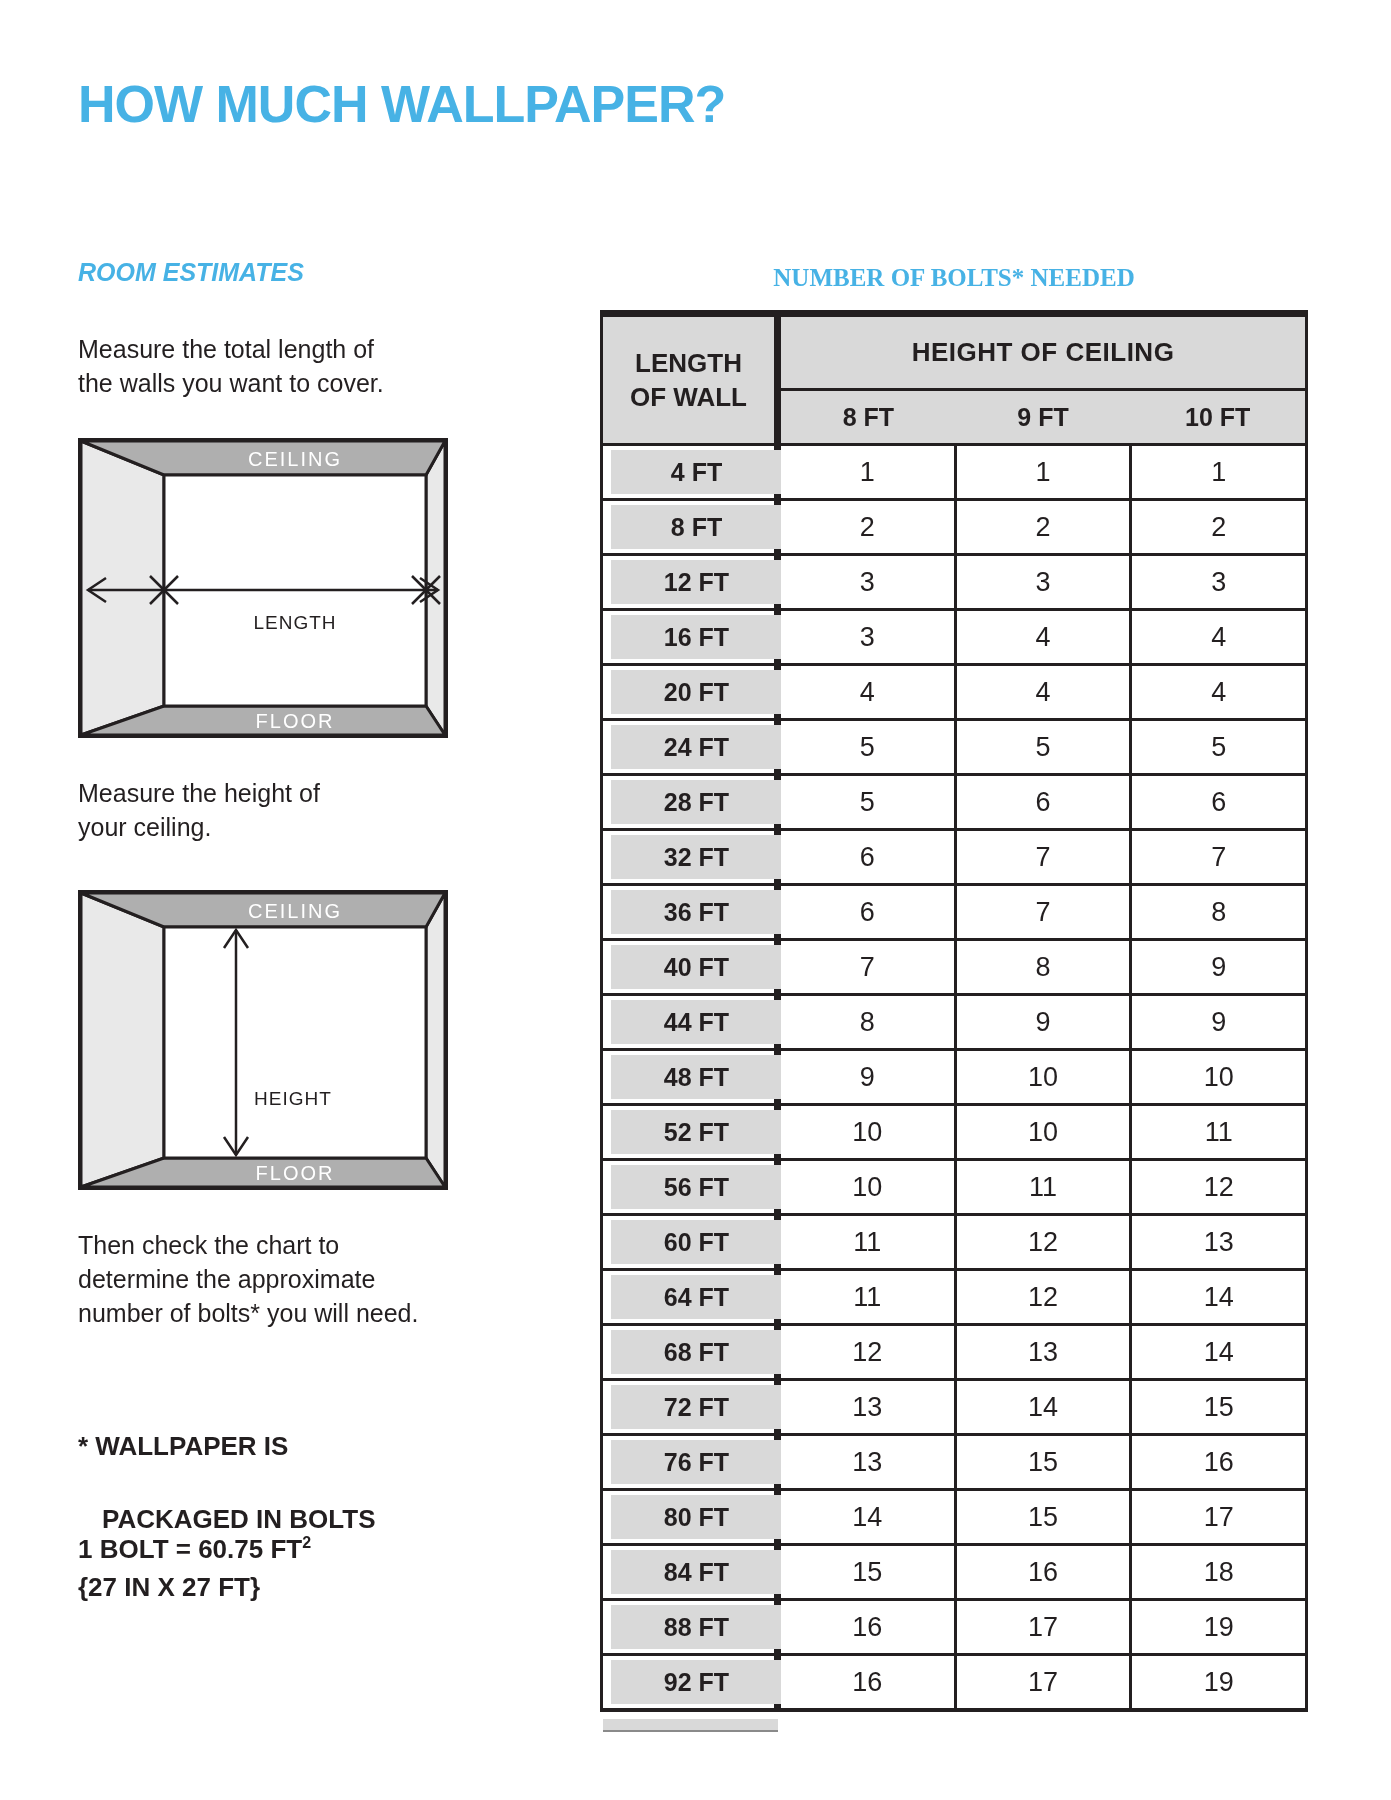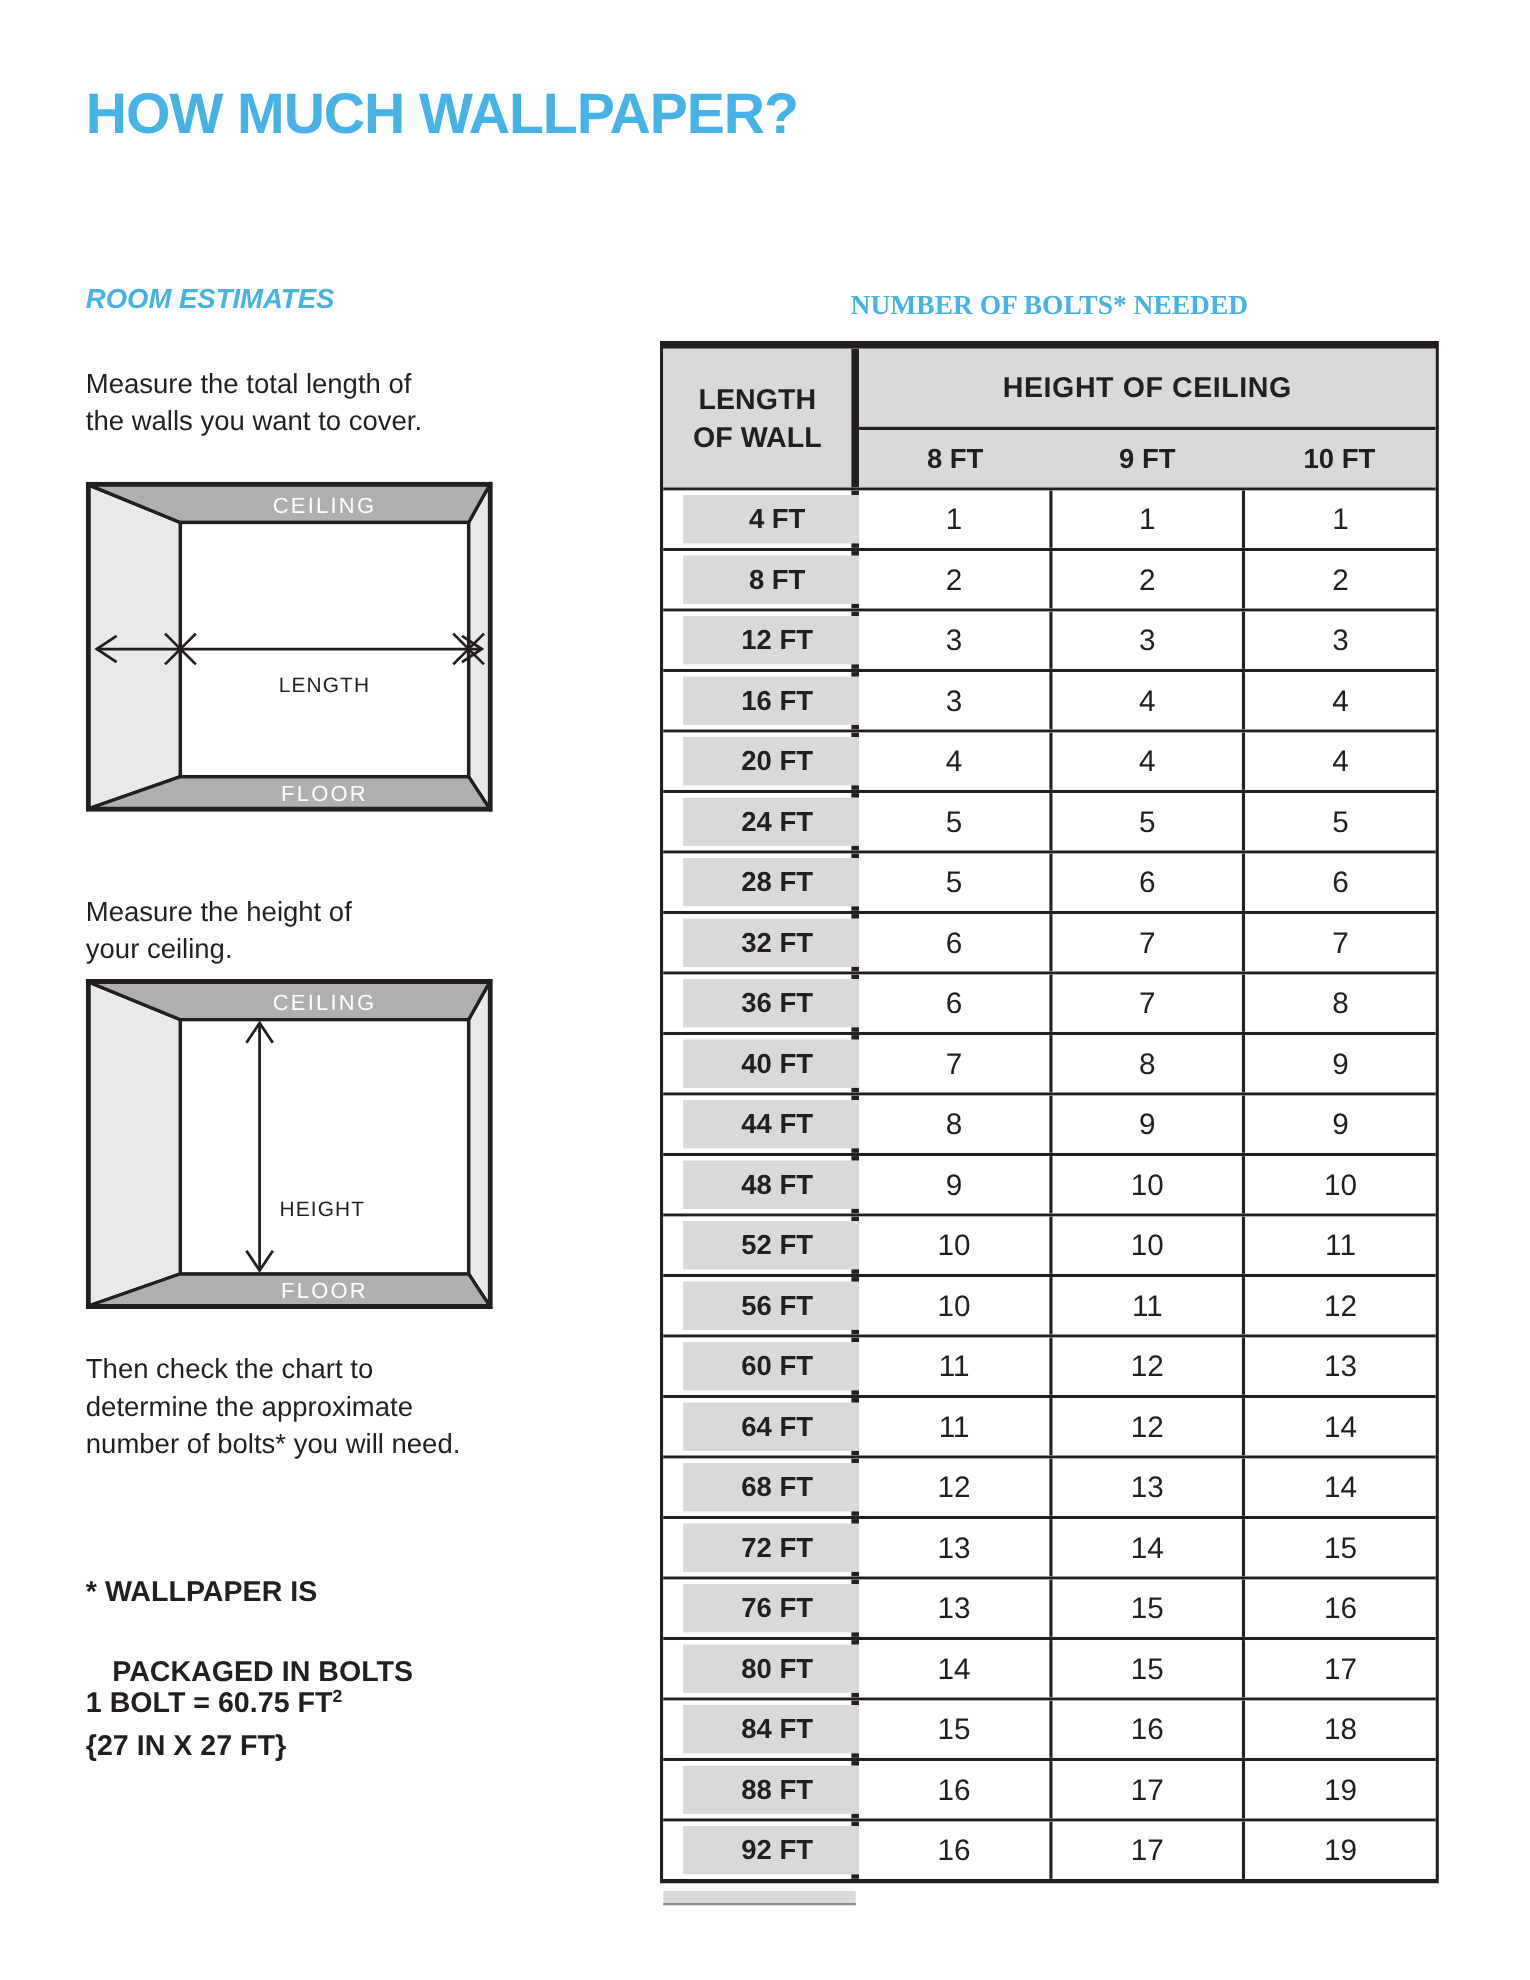--- a/index.html
+++ b/index.html
@@ -30,21 +30,21 @@
     left:78px;top:258px;
     font-size:25px;font-weight:bold;
     color:var(--accent-blue);
     font-style:italic;
   }
   .para{
     font-size:25px;line-height:34px;
     white-space:pre-line;color:var(--line-black);
   }
   #para-length{left:78px;top:332px;}
-  #para-height{left:78px;top:776px;margin-top:36px;}
+  #para-height{left:78px;top:776px;}
   #para-chart{left:78px;top:1228px;}
 
   #diagram-length{left:78px;top:438px;}
   #diagram-height{left:78px;top:890px;}
 
   #footnote{left:78px;top:1428px;font-size:26px;font-weight:bold;line-height:37px;}
   #footnote .indent{padding-left:24px;margin-top:36px;}
   #bolt-note{left:78px;top:1524px;font-size:26px;font-weight:bold;line-height:38px;}
   #bolt-note sup{font-size:16px;vertical-align:super;}
 
@@ -81,21 +81,21 @@
   .col-header{
     flex:1;display:flex;align-items:center;justify-content:center;
     font-weight:bold;font-size:25px;
   }
   .trow{display:flex;height:55px;border-top:3px solid var(--line-black);}
   .label-cell{
     width:178px;background:#fff;
     border-right:7px solid var(--line-black);
   }
   .label-inner{
-    height:calc(100% - 8px);margin:4px 18px;width:100%;
+    height:calc(100% - 8px);margin:4px 8px;width:100%;
     background:var(--cell-gray);
     display:flex;align-items:center;justify-content:center;
     font-weight:bold;font-size:25px;
   }
   .value-cell{
     flex:1;display:flex;align-items:center;justify-content:center;
     font-size:27px;background:#fff;
   }
   .value-cell:not(:last-child){border-right:3px solid var(--line-black);}
 

